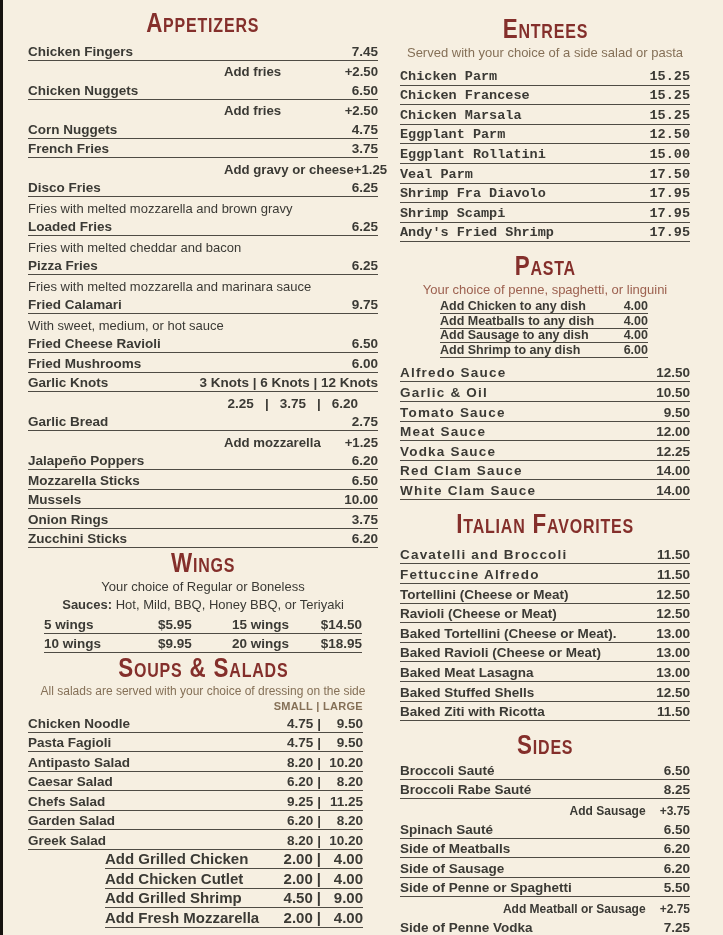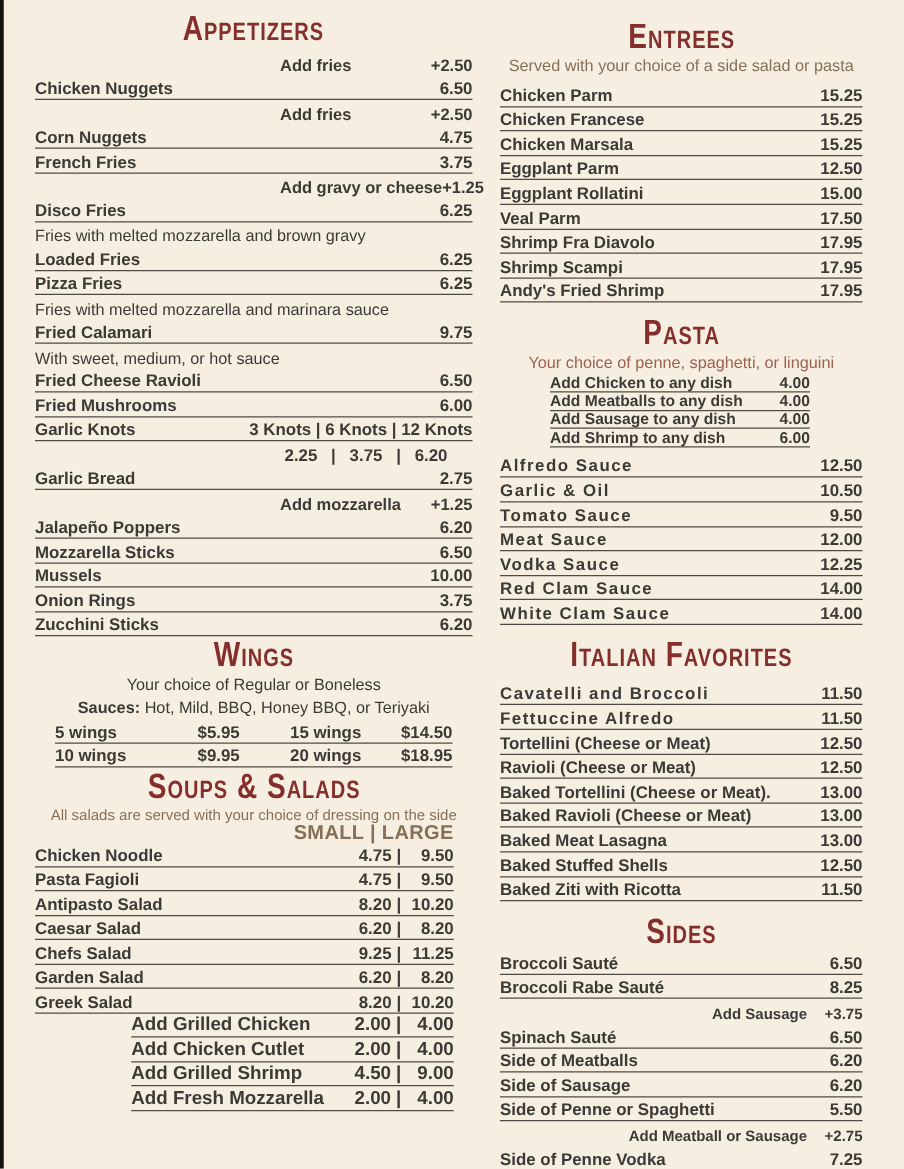--- a/index.html
+++ b/index.html
@@ -16,26 +16,26 @@
   #col-right .menu-section + .menu-section{margin-top:9px;}
 
   .sec-title{text-align:center;height:30px;line-height:30px;color:var(--red,#842f2b);}
   .cond{display:inline-block;transform:scaleX(.8);transform-origin:50% 50%;
         font-size:28px;font-weight:700;font-variant:small-caps;letter-spacing:1px;white-space:nowrap;}
   .sec-sub{text-align:center;font-size:13px;height:18px;line-height:18px;color:var(--muted,#857057);}
   .sec-sub.red{color:var(--mutedred,#9d6150);}
   .sec-sub.dark{color:var(--ink,#3b3a35);}
   .sec-sub.dark b{font-weight:700;}
   .sec-note{text-align:center;font-size:12px;height:16px;line-height:16px;color:var(--muted,#857057);}
-  .price-header{text-align:right;font-size:16px;font-weight:700;height:14px;line-height:14px;
+  .price-header{text-align:right;font-size:11px;font-weight:700;height:14px;line-height:14px;
                 color:var(--muted,#857057);padding-right:15px;letter-spacing:.3px;}
 
   .rows{}
   .appetizers .rows{margin-top:3px;}
-  .entrees .rows{margin-top:4px;}
+  .entrees .rows{margin-top:4px;font-family:Liberation Mono, monospace;}
   .favorites .rows{margin-top:6px;}
 
   .row{display:flex;align-items:flex-end;justify-content:space-between;
        height:19.5px;font-size:13.5px;font-weight:700;
        padding-bottom:1px;box-sizing:border-box;}
   #col-right .row{height:19.6px;}
   .row.u{border-bottom:1.4px solid var(--line,#4f4b44);}
   .name,.price,.alabel{white-space:nowrap;}
   .sp .name{letter-spacing:1.2px;}
   .gaptop{margin-top:5px;}
@@ -64,20 +64,24 @@
   .wrow .c4{min-width:56px;text-align:right;}
 </style>
 </head>
 <body style="--bg: #f6efe1; --red: #842f2b; --ink: #3b3a35; --line: #4f4b44; --muted: #857057; --mutedred: #9d6150; color: rgb(59, 58, 53);">
 
 <div class="edge"></div>
 <div id="col-left" class="col">
     <section class="menu-section appetizers">
       <div class="sec-title"><span class="cond">Appetizers</span></div>
       <div class="rows">
+        <div class="row u">
+          <span class="name">Chicken Fingers</span>
+          <span class="price">7.45</span>
+        </div>
         <div class="row add-row">
           <span class="alabel">Add fries</span>
           <span class="price">+2.50</span>
         </div>
         <div class="row u">
           <span class="name">Chicken Nuggets</span>
           <span class="price">6.50</span>
         </div>
         <div class="row add-row">
           <span class="alabel">Add fries</span>
@@ -98,20 +102,23 @@
         <div class="row u">
           <span class="name">Disco Fries</span>
           <span class="price">6.25</span>
         </div>
         <div class="row desc-row">
           <span>Fries with melted mozzarella and brown gravy</span>
         </div>
         <div class="row u">
           <span class="name">Loaded Fries</span>
           <span class="price">6.25</span>
+        </div>
+        <div class="row desc-row">
+          <span>Fries with melted cheddar and bacon</span>
         </div>
         <div class="row u">
           <span class="name">Pizza Fries</span>
           <span class="price">6.25</span>
         </div>
         <div class="row desc-row">
           <span>Fries with melted mozzarella and marinara sauce</span>
         </div>
         <div class="row u">
           <span class="name">Fried Calamari</span>

